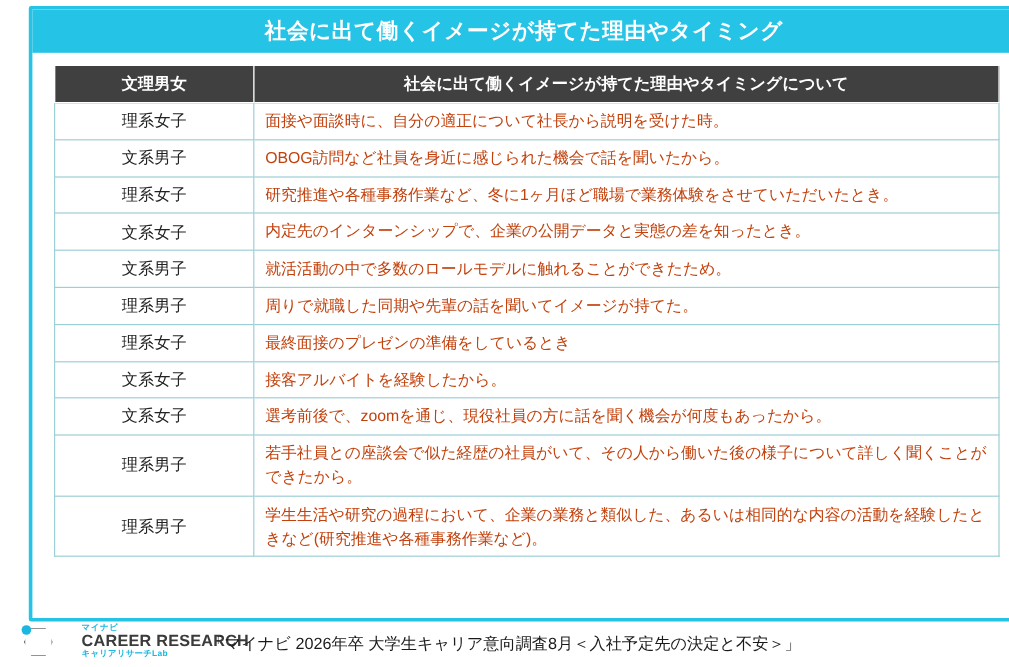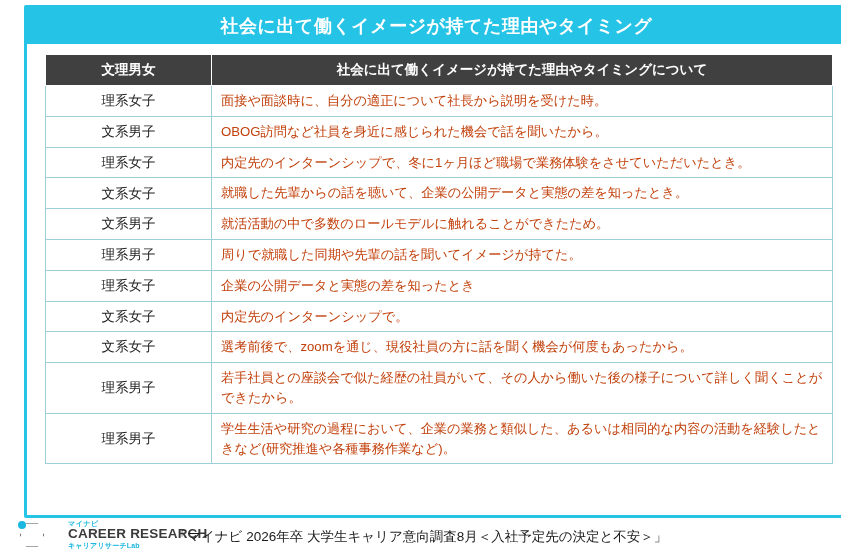--- a/index.html
+++ b/index.html
@@ -193,41 +193,41 @@
           <tr>
             <td class="cat">理系女子</td>
             <td class="desc">面接や面談時に、自分の適正について社長から説明を受けた時。</td>
           </tr>
           <tr>
             <td class="cat">文系男子</td>
             <td class="desc">OBOG訪問など社員を身近に感じられた機会で話を聞いたから。</td>
           </tr>
           <tr>
             <td class="cat">理系女子</td>
-            <td class="desc">内定先のインターンシップで、冬に1ヶ月ほど職場で業務体験をさせていただいたとき。</td>
+            <td class="desc">研究推進や各種事務作業など、冬に1ヶ月ほど職場で業務体験をさせていただいたとき。</td>
           </tr>
           <tr>
             <td class="cat">文系女子</td>
-            <td class="desc">就職した先輩からの話を聴いて、企業の公開データと実態の差を知ったとき。</td>
+            <td class="desc">内定先のインターンシップで、企業の公開データと実態の差を知ったとき。</td>
           </tr>
           <tr>
             <td class="cat">文系男子</td>
             <td class="desc">就活活動の中で多数のロールモデルに触れることができたため。</td>
           </tr>
           <tr>
             <td class="cat">理系男子</td>
             <td class="desc">周りで就職した同期や先輩の話を聞いてイメージが持てた。</td>
           </tr>
           <tr>
             <td class="cat">理系女子</td>
-            <td class="desc">企業の公開データと実態の差を知ったとき</td>
+            <td class="desc">最終面接のプレゼンの準備をしているとき</td>
           </tr>
           <tr>
             <td class="cat">文系女子</td>
-            <td class="desc">内定先のインターンシップで。</td>
+            <td class="desc">接客アルバイトを経験したから。</td>
           </tr>
           <tr>
             <td class="cat">文系女子</td>
             <td class="desc">選考前後で、zoomを通じ、現役社員の方に話を聞く機会が何度もあったから。</td>
           </tr>
           <tr>
             <td class="cat">理系男子</td>
             <td class="desc">若手社員との座談会で似た経歴の社員がいて、その人から働いた後の様子について詳しく聞くことができたから。</td>
           </tr>
           <tr>

